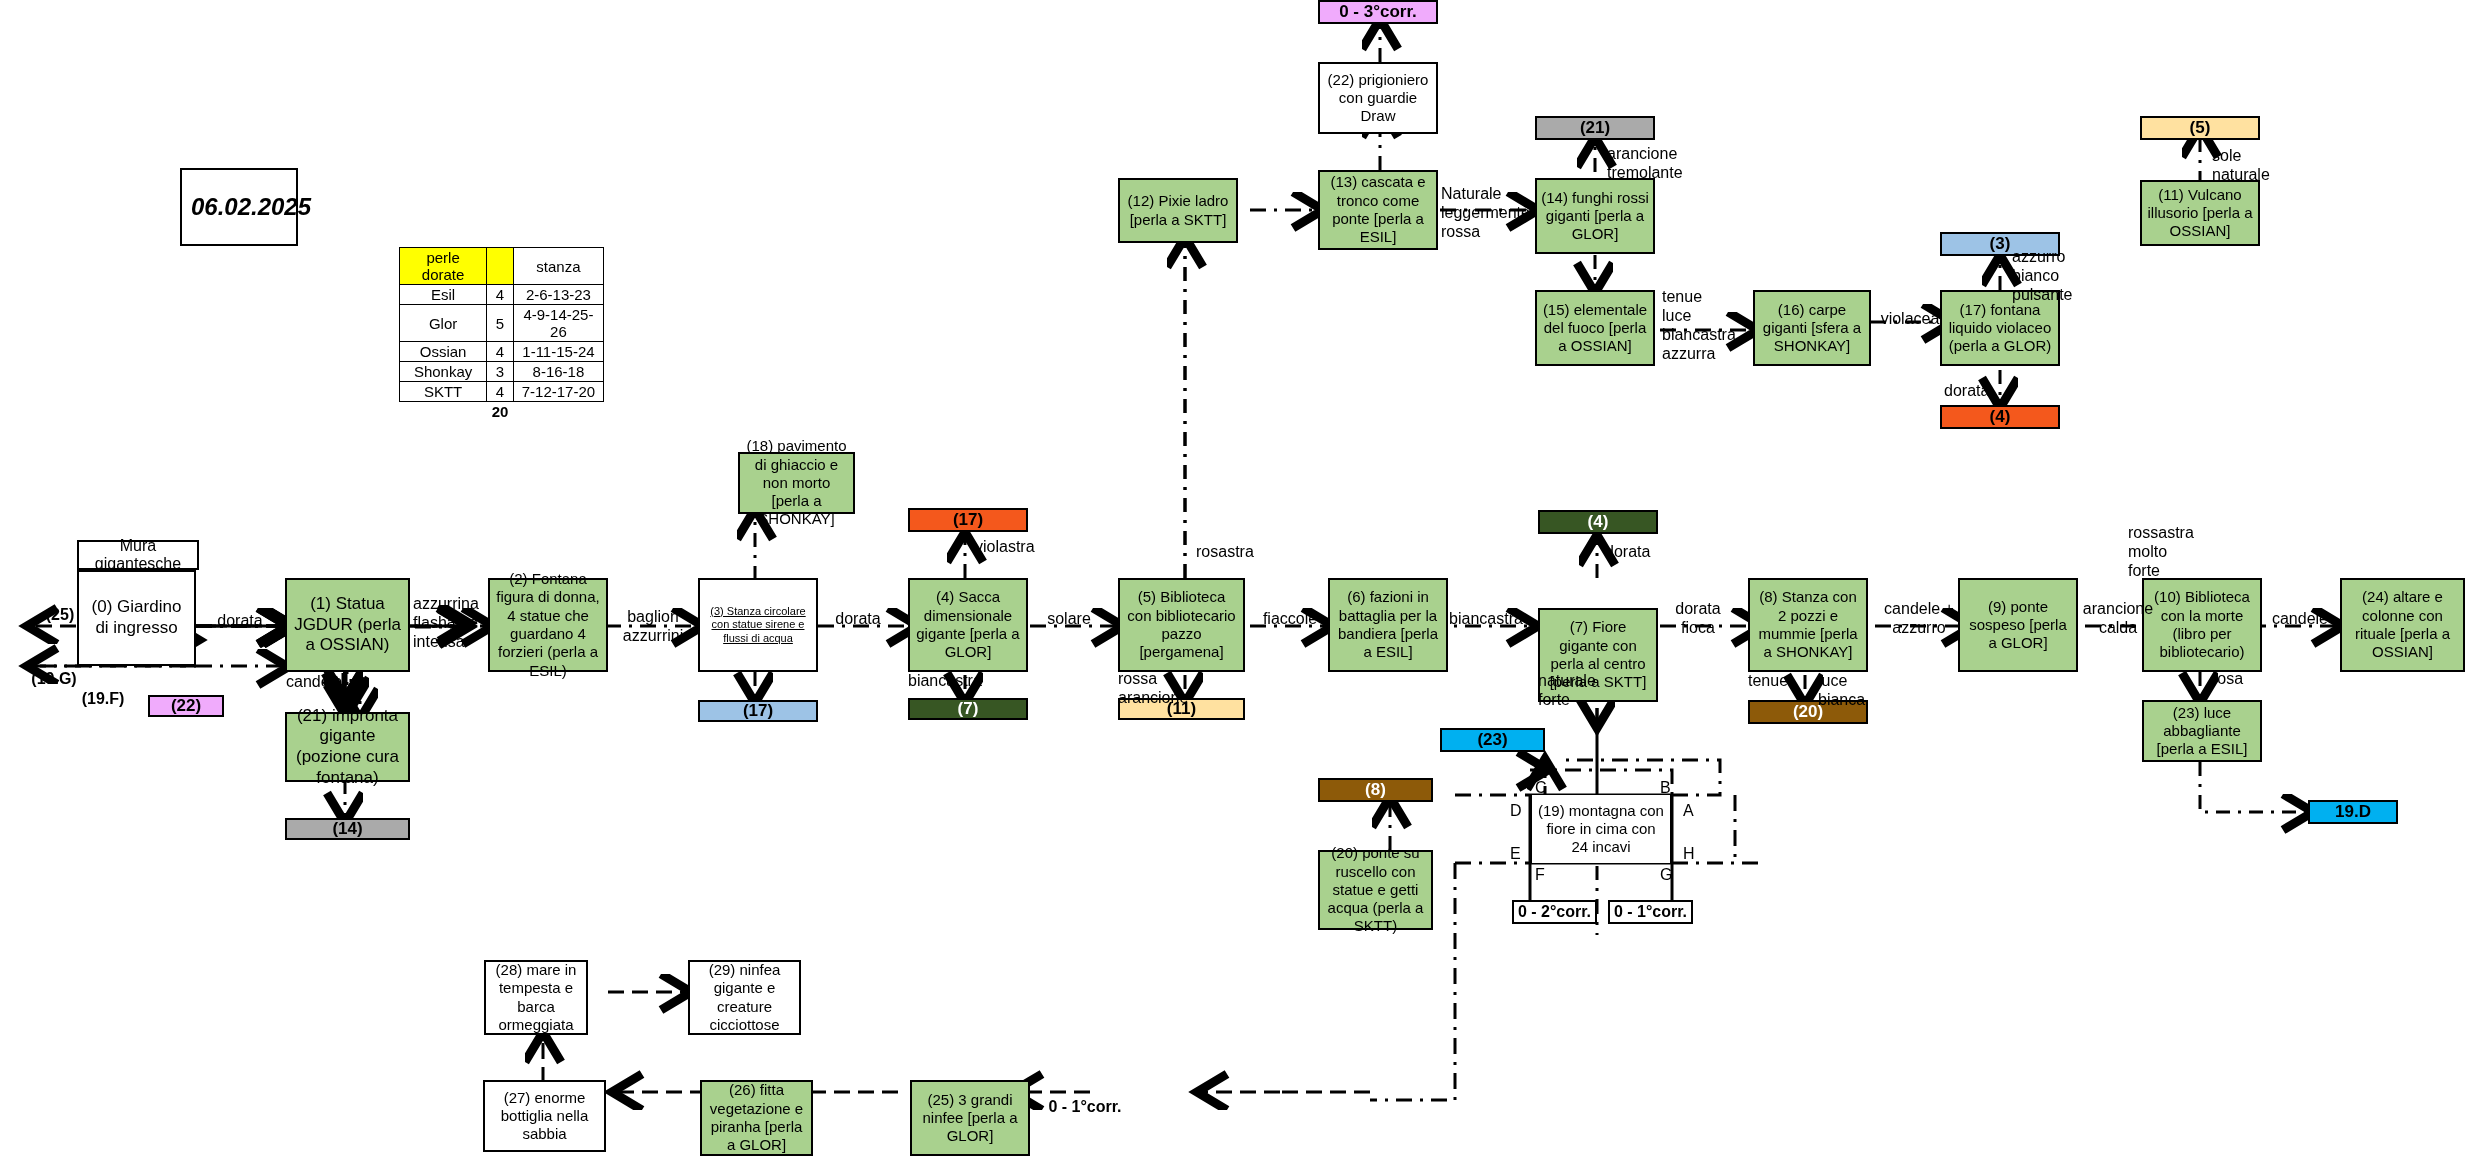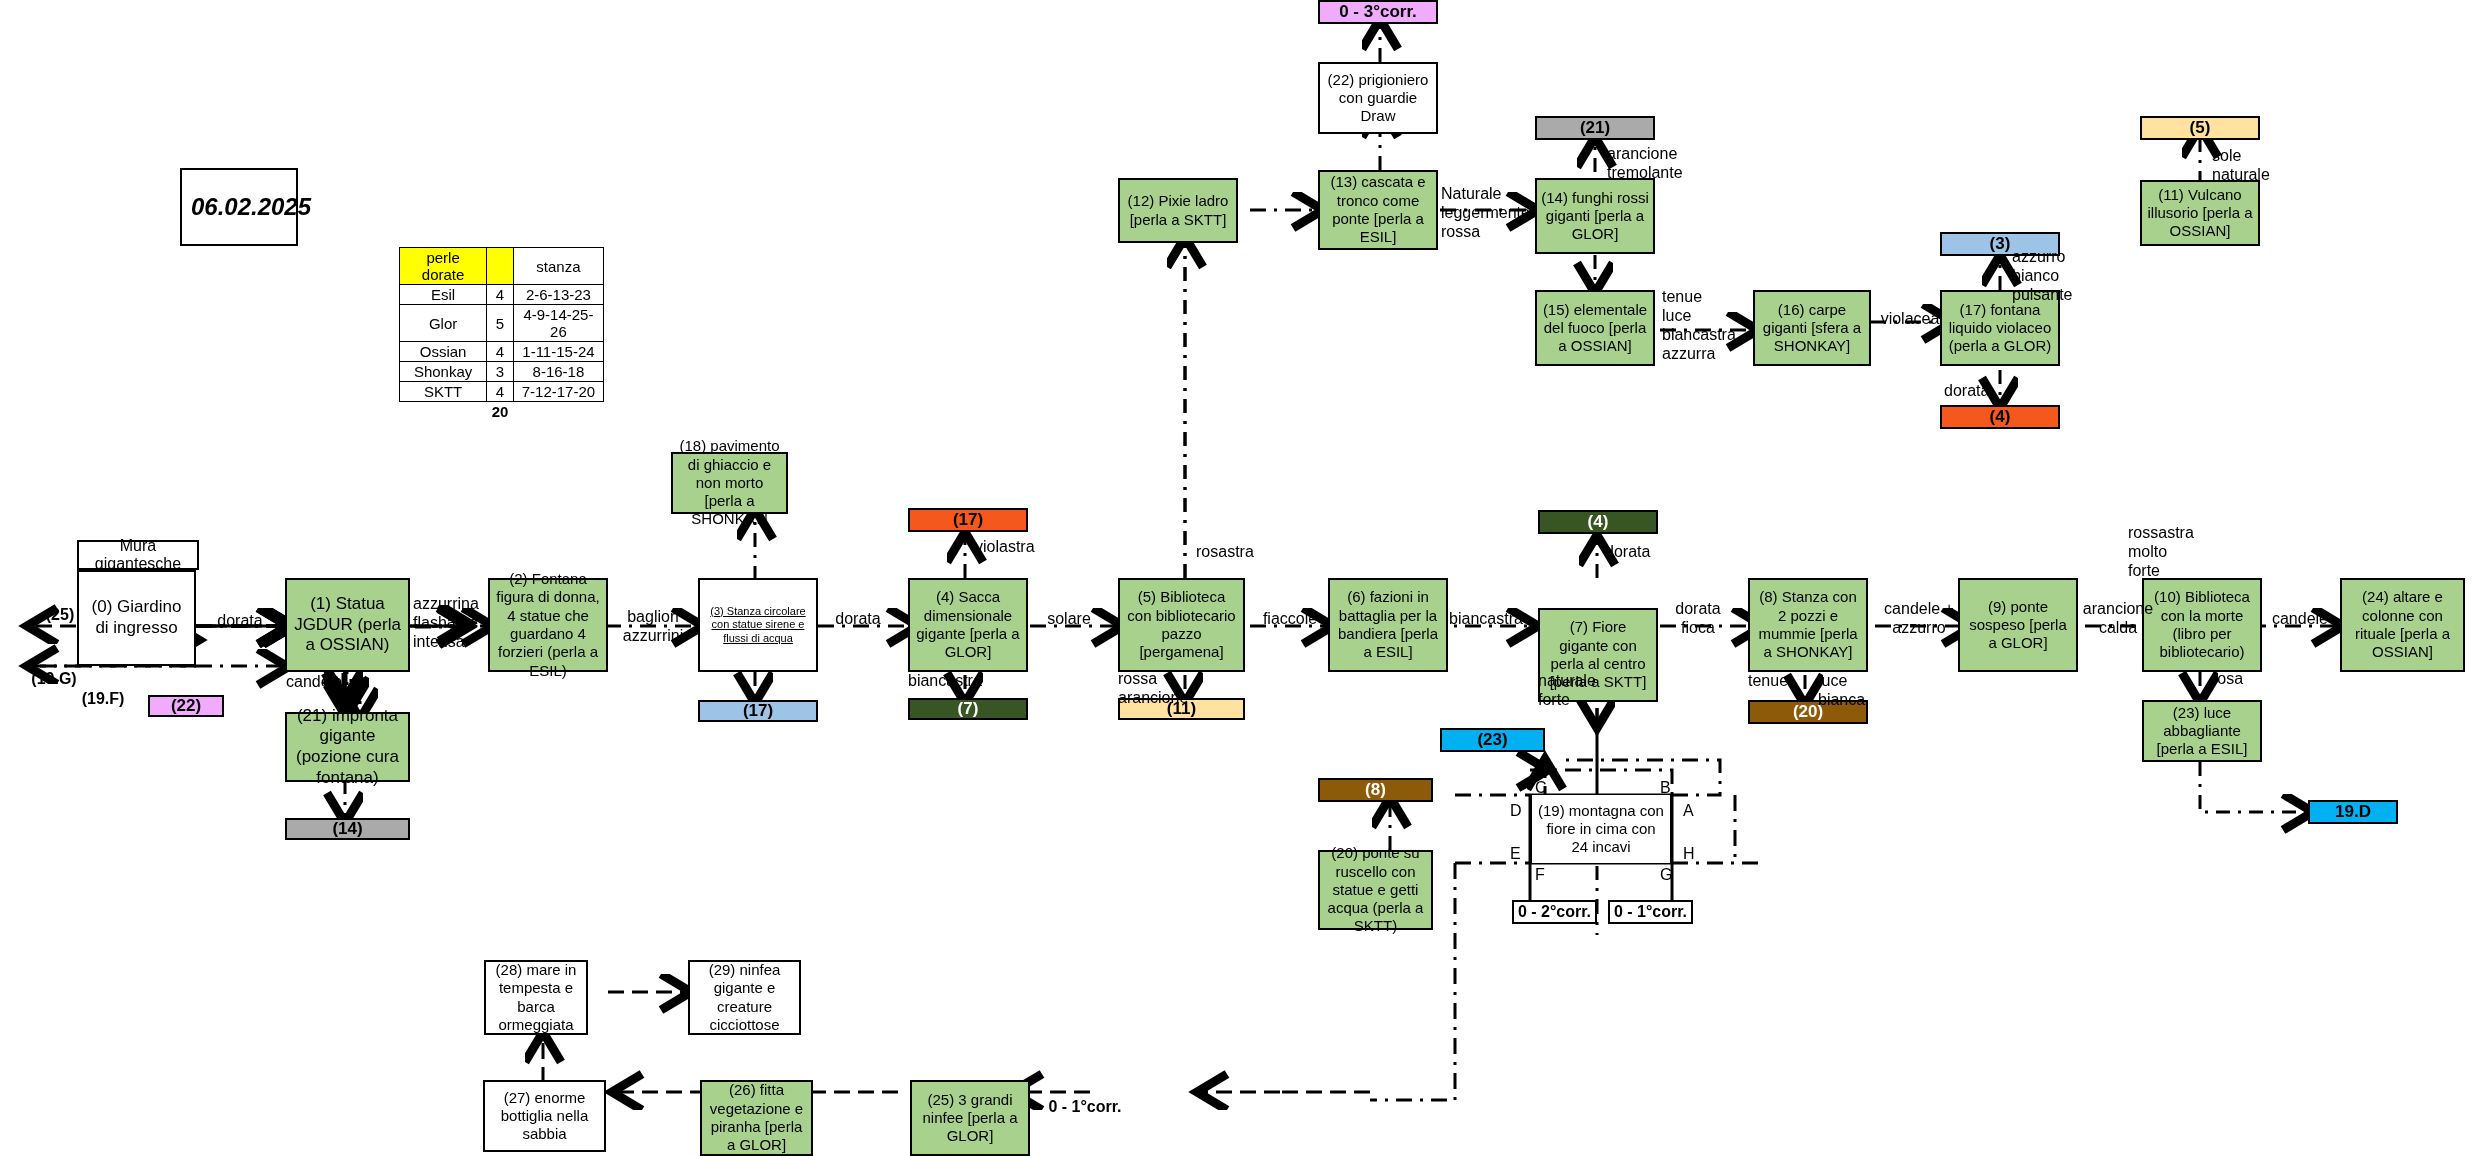--- a/index.html
+++ b/index.html
@@ -272,21 +272,21 @@
   </div>
 
   <div class="node green" style="left:488px;top:578px;width:120px;height:94px;font-size:15px;">
     <span>(2) Fontana figura di donna, 4 statue che guardano 4 forzieri (perla a ESIL)</span>
   </div>
 
   <div class="node white" style="left:698px;top:578px;width:120px;height:94px;font-size:11px;text-decoration:underline;">
     <span>(3) Stanza circolare con statue sirene e flussi di acqua</span>
   </div>
 
-  <div class="node green" style="left:671px;top:452px;width:117px;height:62px;font-size:15px;">
+  <div class="node green" style="left:738px;top:452px;width:117px;height:62px;font-size:15px;">
     <span>(18) pavimento di ghiaccio e non morto [perla a SHONKAY]</span>
   </div>
 
   <div class="node blue" style="left:698px;top:700px;width:120px;height:22px;">
     <span>(17)</span>
   </div>
 
   <div class="node orange" style="left:908px;top:508px;width:120px;height:24px;">
     <span>(17)</span>
   </div>

